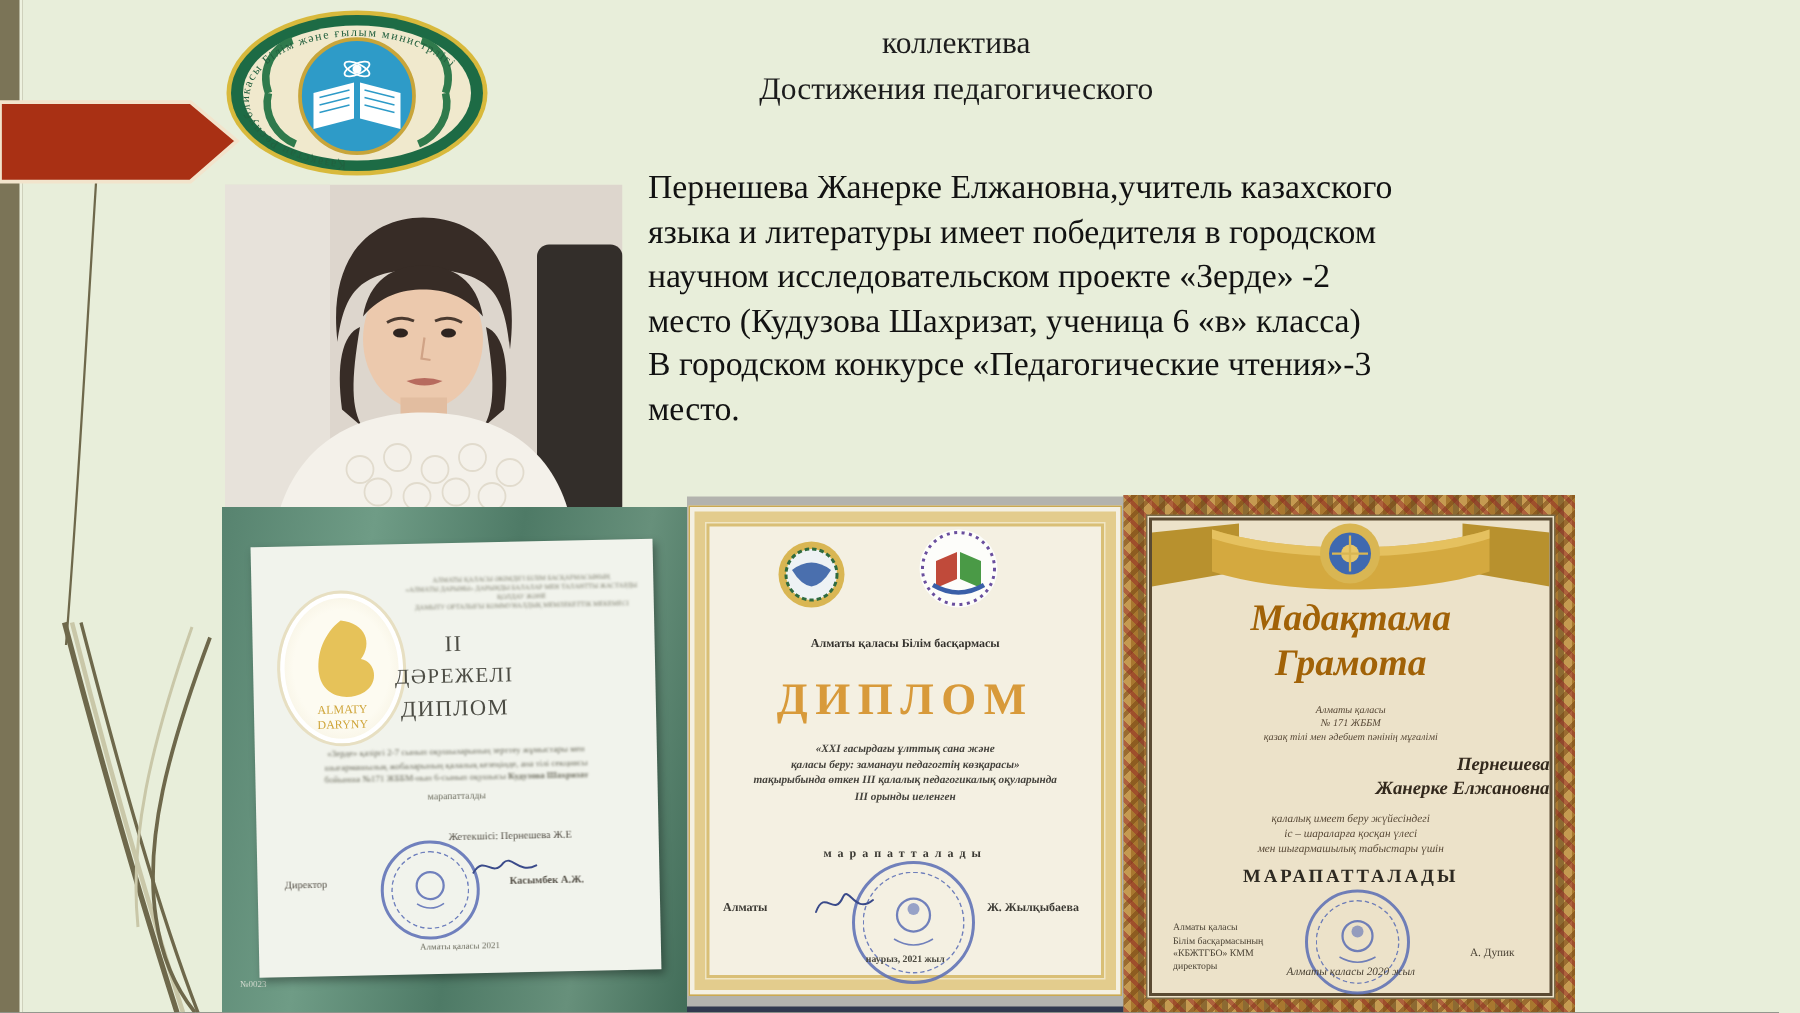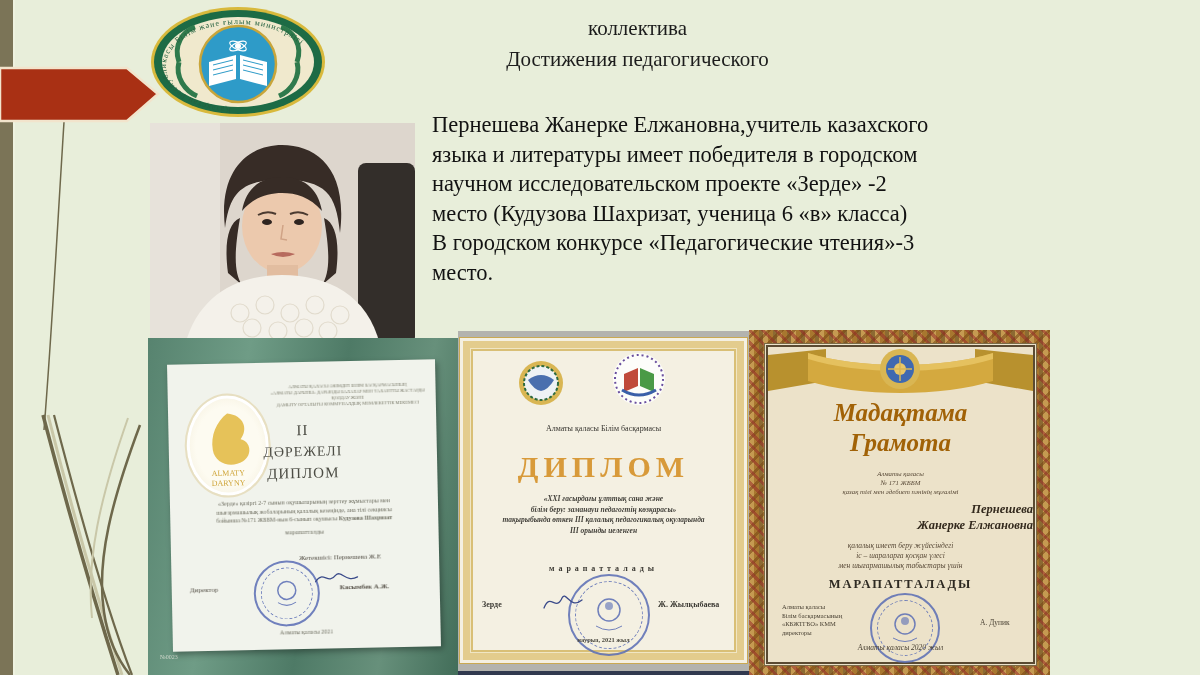--- a/index.html
+++ b/index.html
@@ -24,41 +24,41 @@
   .c1para{left:14px;width:240px;text-align:center;font-size:6px;line-height:8.5px;color:#6e6e60;}
   .c1sig{font-size:7px;color:#555047;}
   .stamp{border-radius:50%;border:2px solid #5a6db5;opacity:.85;}
   .stamp .in{position:absolute;inset:5px;border-radius:50%;border:1px dashed #5a6db5;}
   .c1serial{left:12px;top:316px;font-size:6px;color:#cfd8cc;}
 
   
   .cert2{left:458px;top:331px;width:291px;height:344px;background:#b3b3ae;}
   .cert2 .paper{left:1px;top:6px;width:287px;height:325px;background:#f4f0e2;
         border:1px solid #caa952;box-shadow:inset 0 0 0 3px #f4f0e2,inset 0 0 0 10px #e3cc8d,inset 0 0 0 11px #f0e6c4,inset 0 0 0 13px #d9bf76;}
-  .c2org{left:0;top:86px;width:100%;text-align:center;font-size:8px;font-weight:normal;color:#35332e;}
+  .c2org{left:0;top:86px;width:100%;text-align:center;font-size:8px;font-weight:bold;color:#35332e;}
   .c2title{left:0;top:112px;width:100%;text-align:center;font-size:30px;font-weight:bold;color:#d89a3a;letter-spacing:5px;}
   .c2para{left:0;top:156px;width:100%;text-align:center;font-style:italic;font-size:7.5px;line-height:10.5px;color:#45433d;font-weight:bold;}
   .c2name{left:0;top:204px;width:100%;text-align:center;font-size:12px;font-weight:bold;color:#2c2a26;}
   .c2award{left:0;top:226px;width:100%;text-align:center;font-size:8px;letter-spacing:4px;color:#3a3832;font-weight:bold;}
   .c2foot{left:0;top:298px;width:100%;text-align:center;font-size:6.5px;font-weight:bold;color:#4a483f;}
   .c2dark{left:0;top:340px;width:291px;height:4px;background:#31394f;}
 
   
   .cert3{left:749px;top:330px;width:301px;height:345px;
      background:
        repeating-linear-gradient(45deg,rgba(150,40,40,.5) 0 3px,rgba(0,0,0,0) 3px 9px),
        repeating-linear-gradient(-45deg,rgba(120,70,20,.55) 0 3px,rgba(0,0,0,0) 3px 9px),
        repeating-linear-gradient(90deg,#c59a51 0 5px,#a8772f 5px 10px,#8c6a32 10px 14px);}
   .cert3 .inner{left:17px;top:15px;width:265px;height:315px;background:#ece2c9;
        border:2px solid #5a4a32;box-shadow:0 0 0 1px #ece2c9,0 0 0 2px #7a6a46;}
   .c3t{width:100%;text-align:center;font-weight:bold;font-style:italic;color:#a16207;font-size:25px;}
   .c3sub{width:100%;text-align:center;font-style:italic;font-size:6.8px;line-height:9px;color:#574836;}
   .c3name{width:100%;text-align:right;font-weight:bold;font-style:italic;font-size:12.5px;color:#33291d;line-height:16px;}
   .c3award{width:100%;text-align:center;font-weight:bold;font-size:12.5px;letter-spacing:2px;color:#2e2a22;}
-  .c3left{font-size:6.5px;line-height:8.5px;color:#4a4234;}
+  .c3left{font-size:6.5px;line-height:8.5px;color:#4a4234;margin-top:12px;}
   .c3foot{width:100%;text-align:center;font-style:italic;font-size:7.5px;color:#4a4234;}
   .sig{stroke:#3a4a8a;fill:none;stroke-width:1.3;stroke-linecap:round;}
 </style>
 </head>
 <body>
 
 <div class="slide">
 
   <svg class="abs" style="left:0;top:0;width:360px;height:675px" viewBox="0 0 360 675">
     <path d="M 64,122 C 56,250 52,330 44,430" stroke="#6e684b" stroke-width="1.5" fill="none"></path>
@@ -200,26 +200,26 @@
         <circle cx="27" cy="27" r="26" fill="#fdfdfa"></circle>
         <circle cx="27" cy="27" r="24" fill="none" stroke="#6a4f9e" stroke-width="2" stroke-dasharray="2 3"></circle>
         <path d="M 12,22 L 26,16 L 26,34 L 12,40 Z" fill="#c04a3a"></path>
         <path d="M 42,22 L 28,16 L 28,34 L 42,40 Z" fill="#4a9a46"></path>
         <path d="M 10,38 Q 27,48 44,38" stroke="#3a5fa8" stroke-width="3" fill="none"></path>
       </svg>
       <div class="abs c2org blur1">Алматы қаласы Білім басқармасы</div>
       <div class="abs c2title">ДИПЛОМ</div>
       <div class="abs c2para blur1">
         <div>«XXI ғасырдағы ұлттық сана және</div>
-        <div>білім беру:  заманауи педагогтің көзқарасы»</div>
+        <div>қаласы беру:  заманауи педагогтің көзқарасы»</div>
         <div>тақырыбында өткен III қалалық педагогикалық оқуларында</div>
         <div>III орынды иеленген</div>
       </div>
       <div class="abs c2award blur1">марапатталады</div>
-      <div class="abs" style="left:22px;top:262px;font-size:8px;font-weight:bold;color:#3c3a34;">Зерде</div>
+      <div class="abs" style="left:22px;top:262px;font-size:8px;font-weight:bold;color:#3c3a34;">Алматы</div>
       <div class="abs stamp" style="left:108px;top:236px;width:78px;height:78px;">
         <div class="in"></div>
         <svg width="78" height="78" viewBox="0 0 78 78">
             <circle cx="39" cy="34" r="11" fill="none" stroke="#5a6db5" stroke-width="1.5"></circle>
             <circle cx="39" cy="30" r="4" fill="#5a6db5" opacity=".7"></circle>
             <path d="M 26,50 Q 39,58 52,50" stroke="#5a6db5" fill="none"></path>
           </svg>
       </div>
       <svg class="abs" style="left:80px;top:248px;width:46px;height:30px" viewBox="0 0 46 30">
         <path class="sig" d="M 4,22 C 10,6 16,26 22,12 C 26,4 30,24 42,14"></path>

